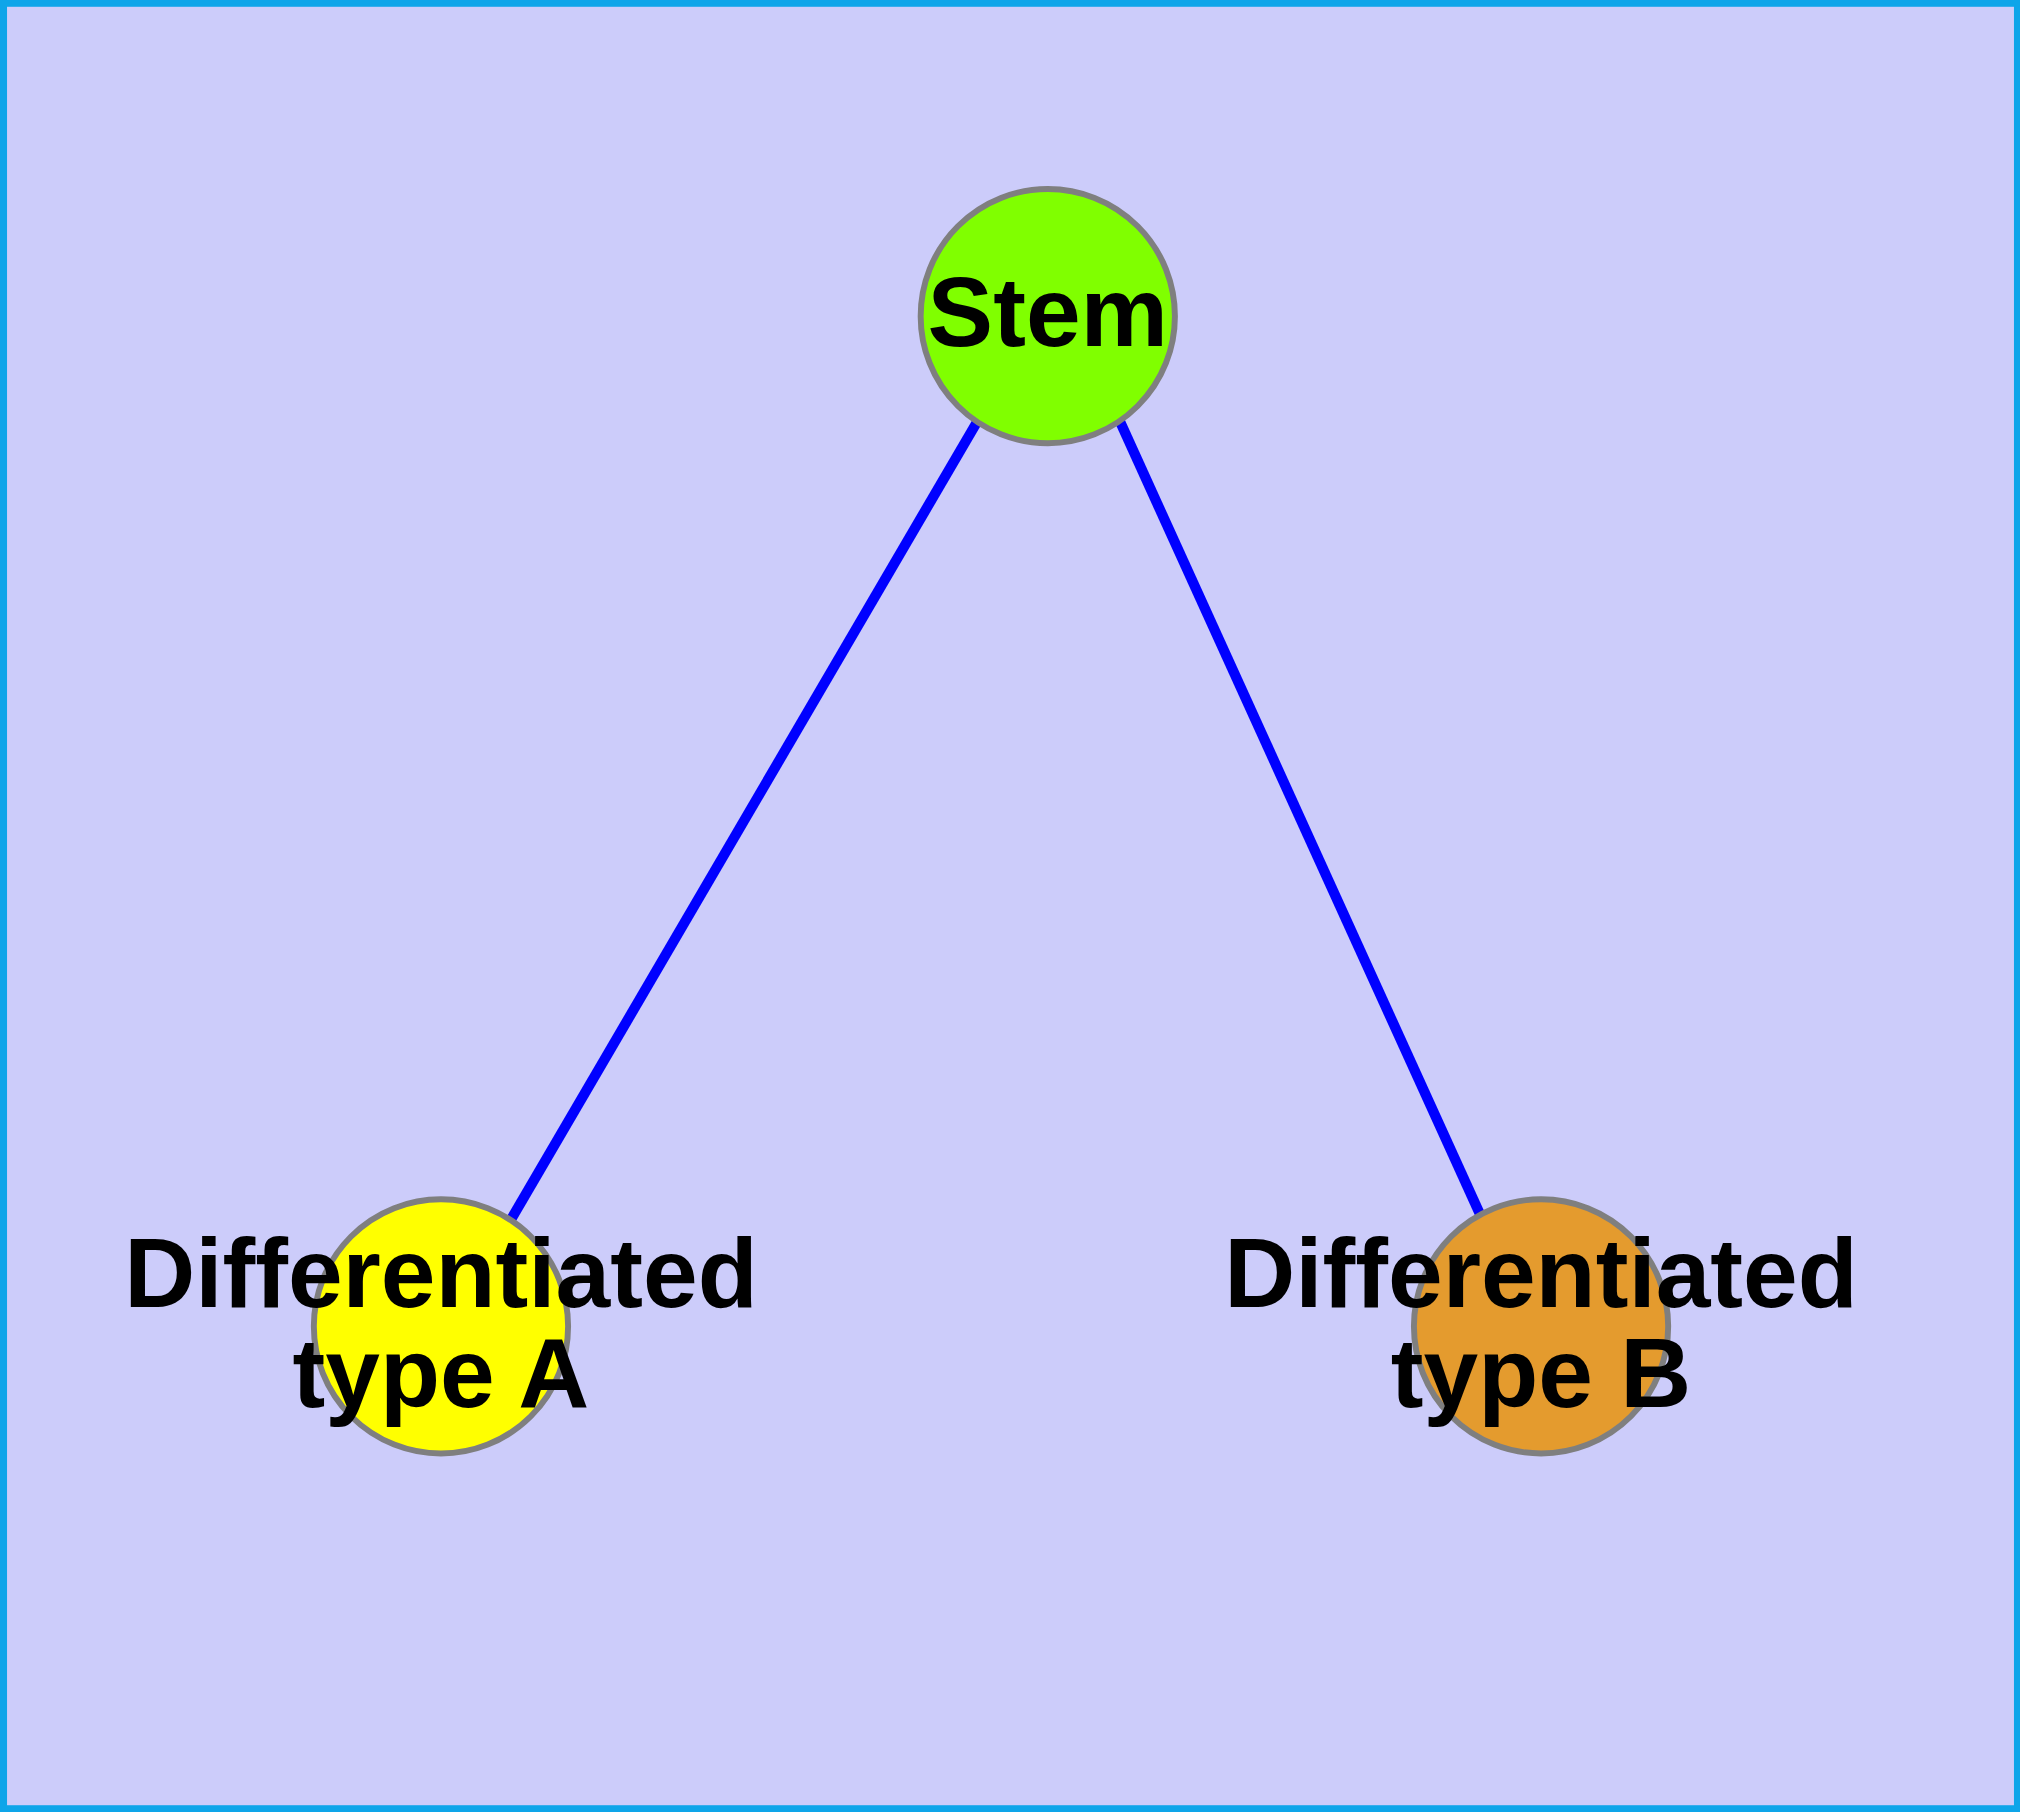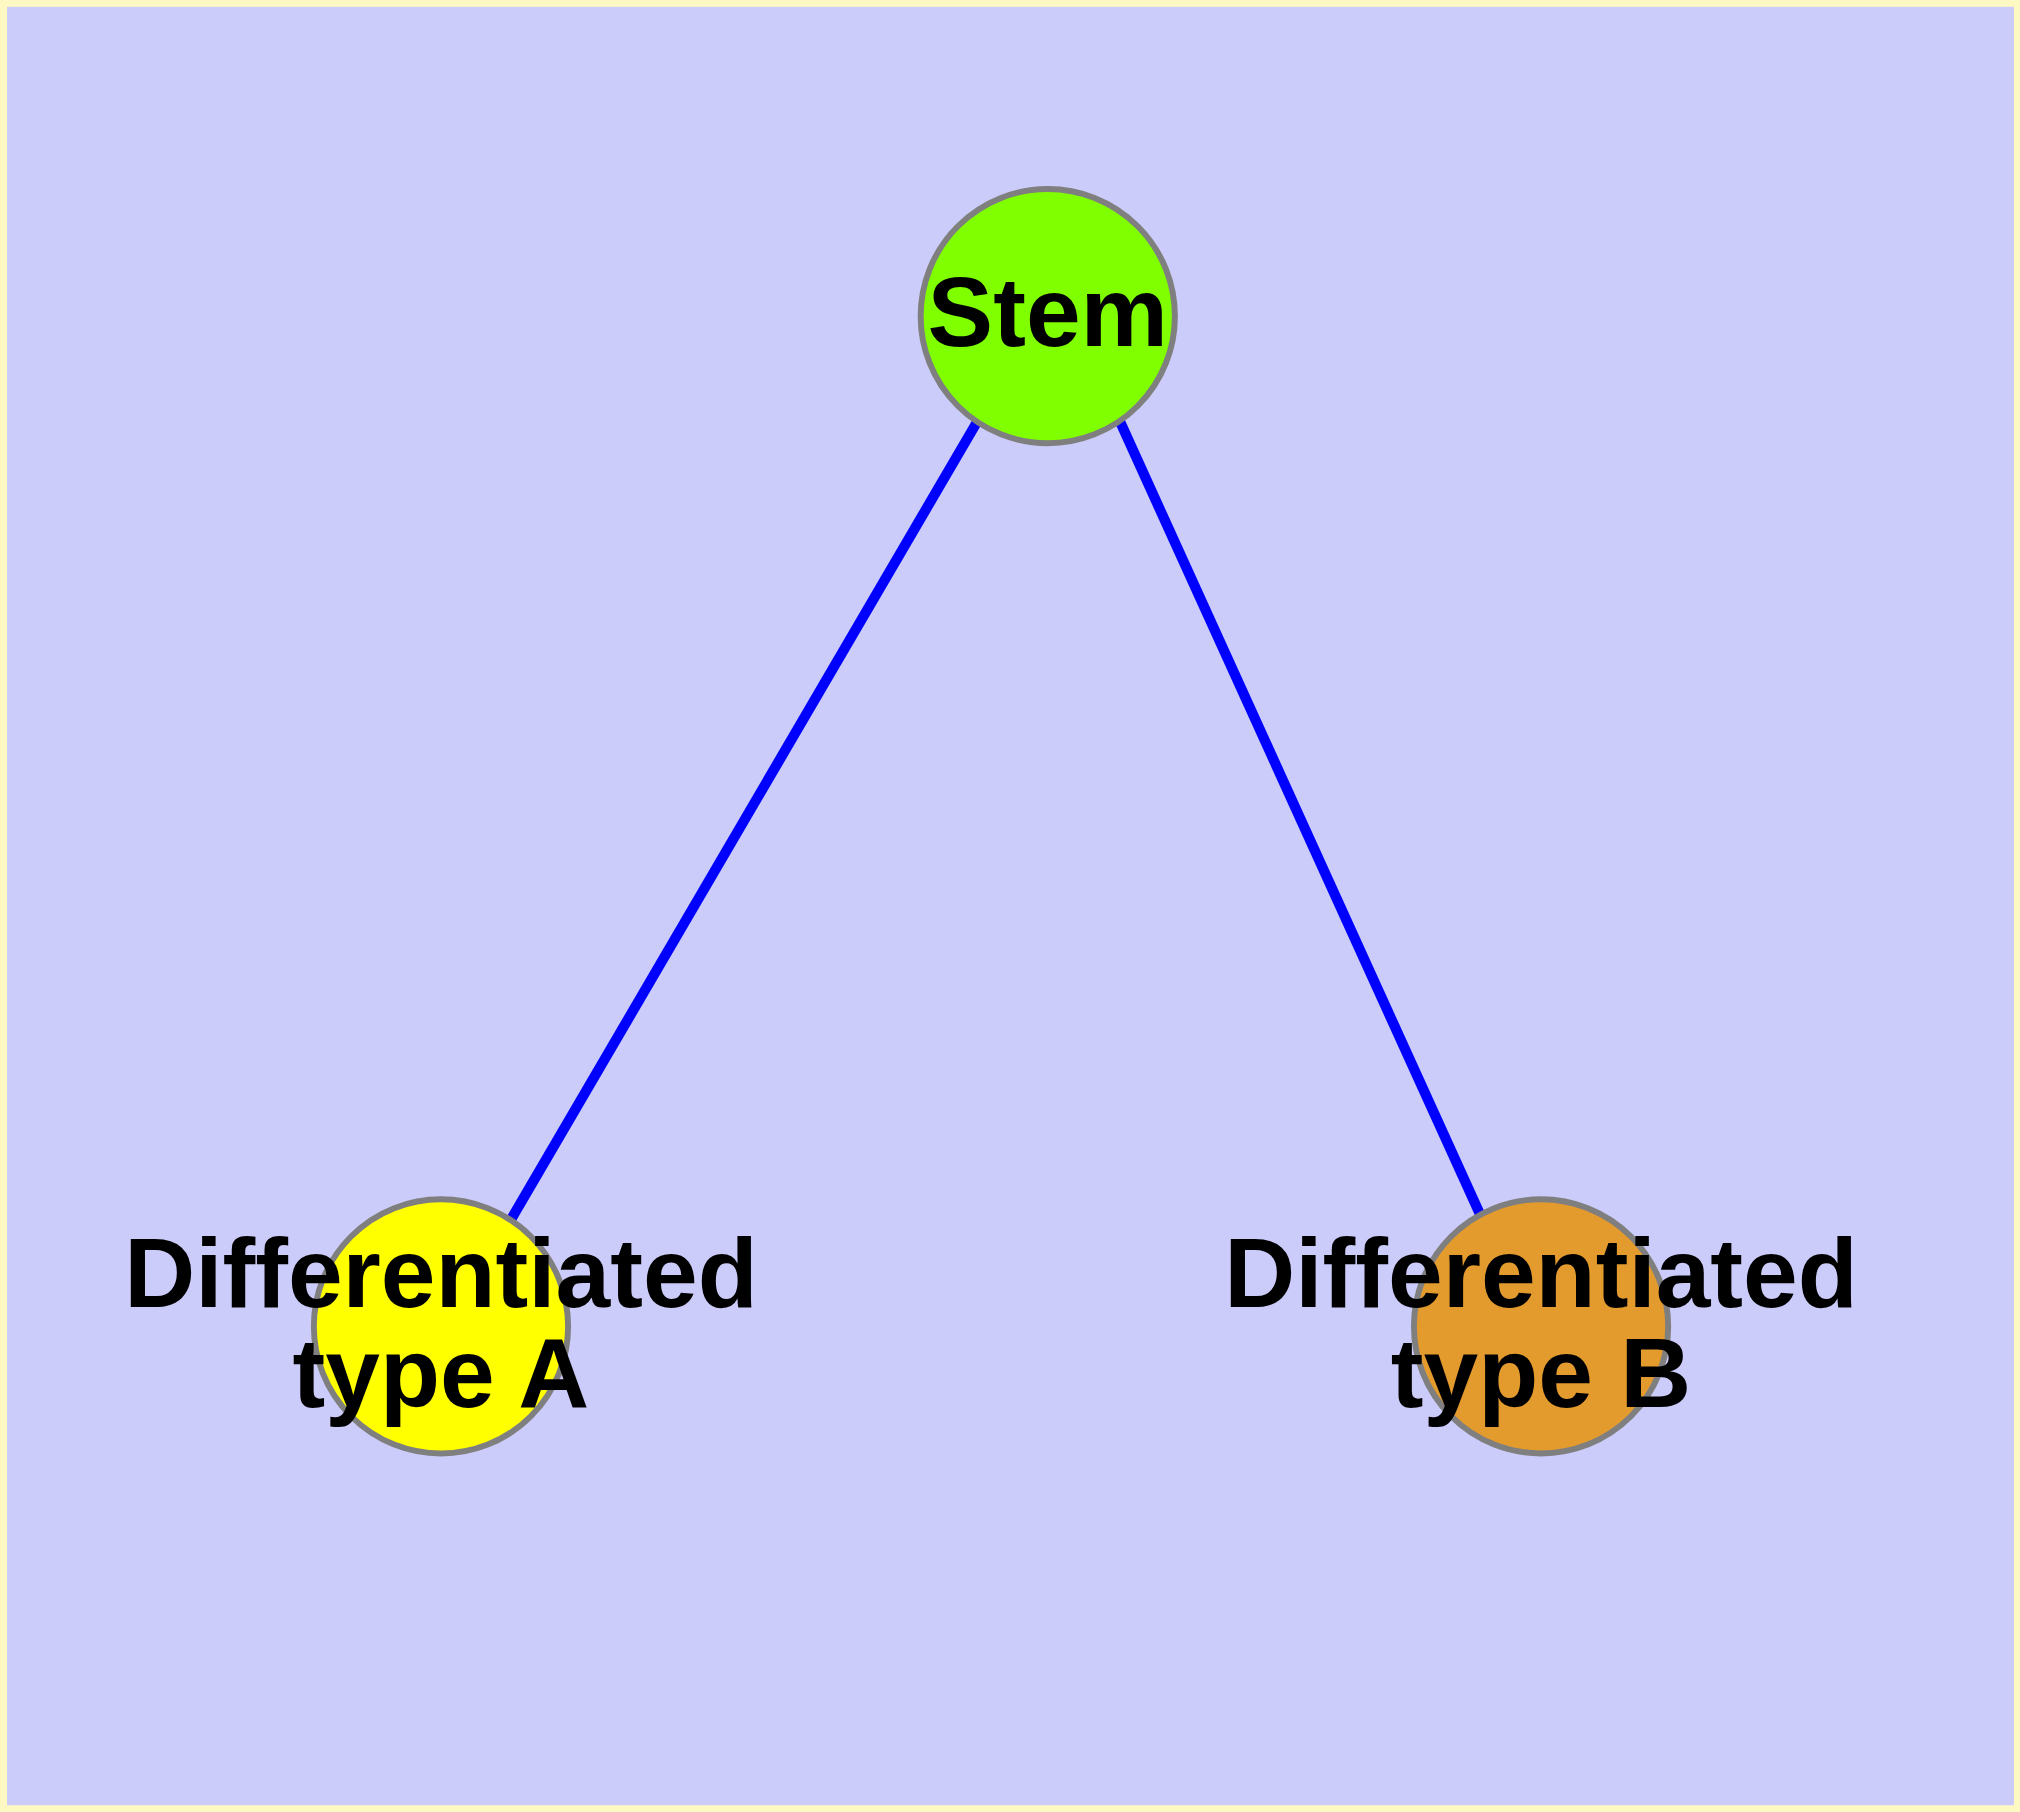--- a/index.html
+++ b/index.html
@@ -11,21 +11,21 @@
   body {
     width: 2021px;
     height: 1812px;
     overflow: hidden;
     font-family: "Liberation Sans", sans-serif;
   }
   #figure-root {
     position: relative;
     width: 2021px;
     height: 1812px;
-    background: #fef9c3;
+    background: #0ea5e9;
   }
   #graph-canvas {
     position: absolute;
     left: 0;
     top: 0;
     width: 2021px;
     height: 1812px;
     display: block;
   }
   .node-label-text {

